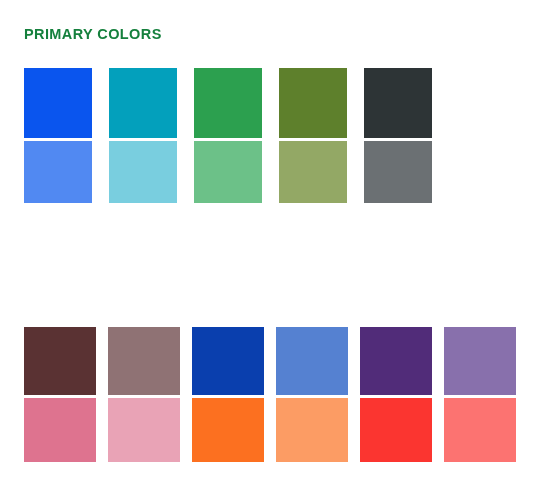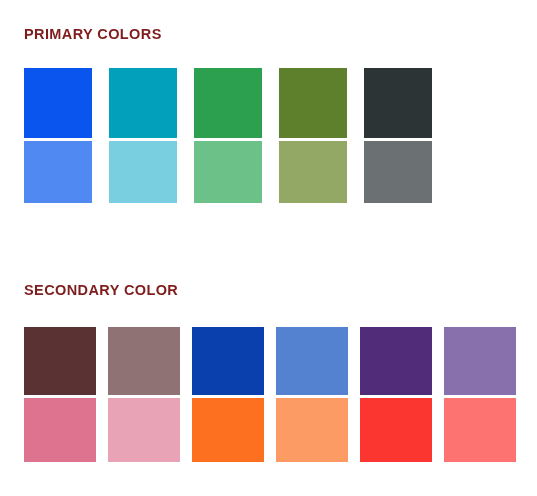--- a/index.html
+++ b/index.html
@@ -17,21 +17,21 @@
     position: relative;
     width: 537px;
     height: 496px;
   }
 
   .section-title {
     position: absolute;
     font-size: 14.5px;
     font-weight: bold;
     letter-spacing: 0.4px;
-    color: #7f1d1d;
+    color: #15803d;
     white-space: nowrap;
   }
   #primary-title { left: 24px; top: 14px; }
   #secondary-title { left: 24px; top: 270px; }
 
   .swatch-grid {
     position: absolute;
     display: flex;
     flex-direction: column;
   }
@@ -87,21 +87,20 @@
       </div>
     <div class="swatch-row swatch-row--tints">
         <span class="swatch" style="background-color: rgb(81, 137, 242);"></span>
         <span class="swatch" style="background-color: rgb(121, 206, 223);"></span>
         <span class="swatch" style="background-color: rgb(108, 193, 136);"></span>
         <span class="swatch" style="background-color: rgb(147, 168, 101);"></span>
         <span class="swatch" style="background-color: rgb(107, 112, 115);"></span>
       </div>
   </div>
 
-  <h2 class="section-title" id="secondary-title">SECONDARY COLOR</h2>
 
   <div class="swatch-grid" id="secondary-grid">
     <div class="swatch-row swatch-row--base">
         <span class="swatch" style="background-color: rgb(90, 50, 51);"></span>
         <span class="swatch" style="background-color: rgb(143, 114, 116);"></span>
         <span class="swatch" style="background-color: rgb(10, 63, 174);"></span>
         <span class="swatch" style="background-color: rgb(85, 129, 209);"></span>
         <span class="swatch" style="background-color: rgb(81, 44, 121);"></span>
         <span class="swatch" style="background-color: rgb(136, 112, 172);"></span>
       </div>

